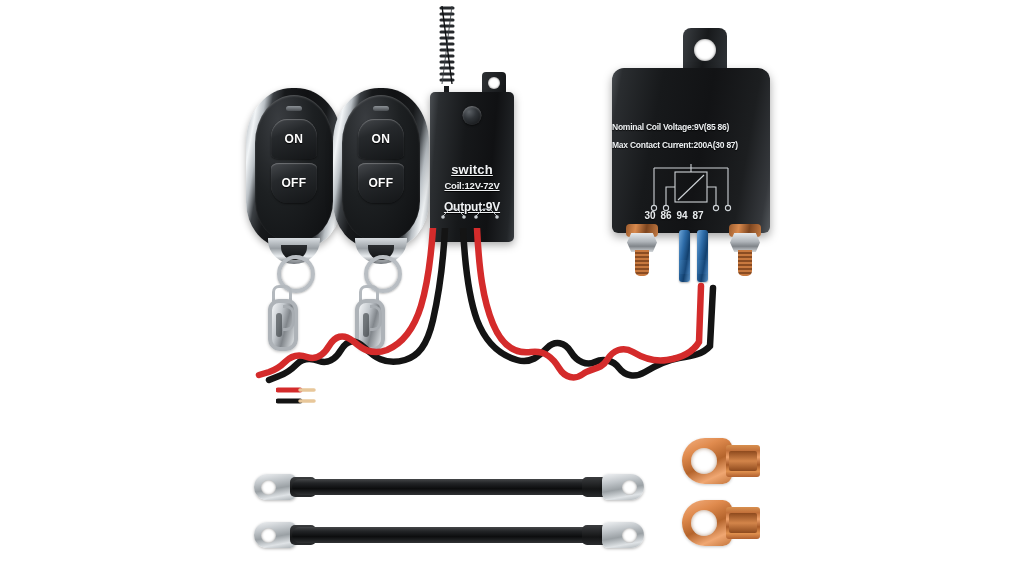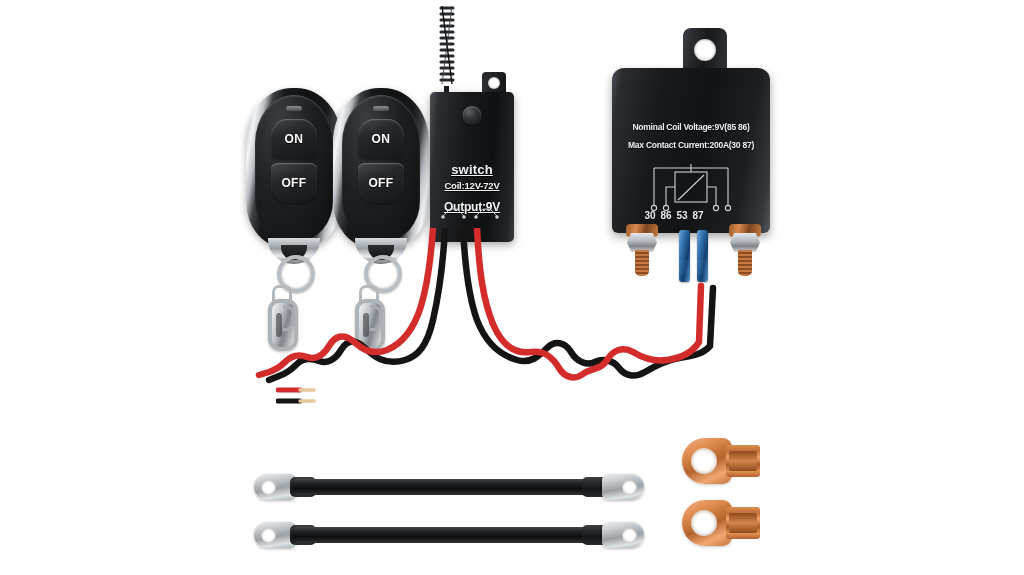--- a/index.html
+++ b/index.html
@@ -227,21 +227,20 @@
     text-align: center;
     color: #ffffff;
     font-family: "Liberation Serif", serif;
     font-size: 27px;
     letter-spacing: 1.2px;
     text-shadow: 0 1px 2px rgba(0,0,0,0.85);
   }
   .relay-spec {
     position: absolute;
     left: 0; right: 0;
-    text-align: center;
     color: #eceff1;
     font-family: "Liberation Sans", sans-serif;
     font-size: 8.5px;
     font-weight: bold;
     letter-spacing: -0.25px;
     text-shadow: 0 1px 1px rgba(0,0,0,0.8);
   }
   .relay-spec1 { top: 54px; }
   .relay-spec2 { top: 72px; }
   .relay-schem {
@@ -472,21 +471,21 @@
         <circle cx="12" cy="46" r="2.6"></circle>
         <circle cx="24" cy="46" r="2.6"></circle>
         <circle cx="74" cy="46" r="2.6"></circle>
         <circle cx="86" cy="46" r="2.6"></circle>
       </g>
     </svg>
 
     <div class="relay-pins">
       <span>30</span>
       <span>86</span>
-      <span>53</span>
+      <span>94</span>
       <span>87</span>
     </div>
   </div>
 
   <div class="stud" style="left:624px; top:224px;">
     <div class="stud-copper"></div>
     <div class="stud-nut"></div>
     <div class="stud-thread"></div>
   </div>
   <div class="stud" style="left:727px; top:224px;">

